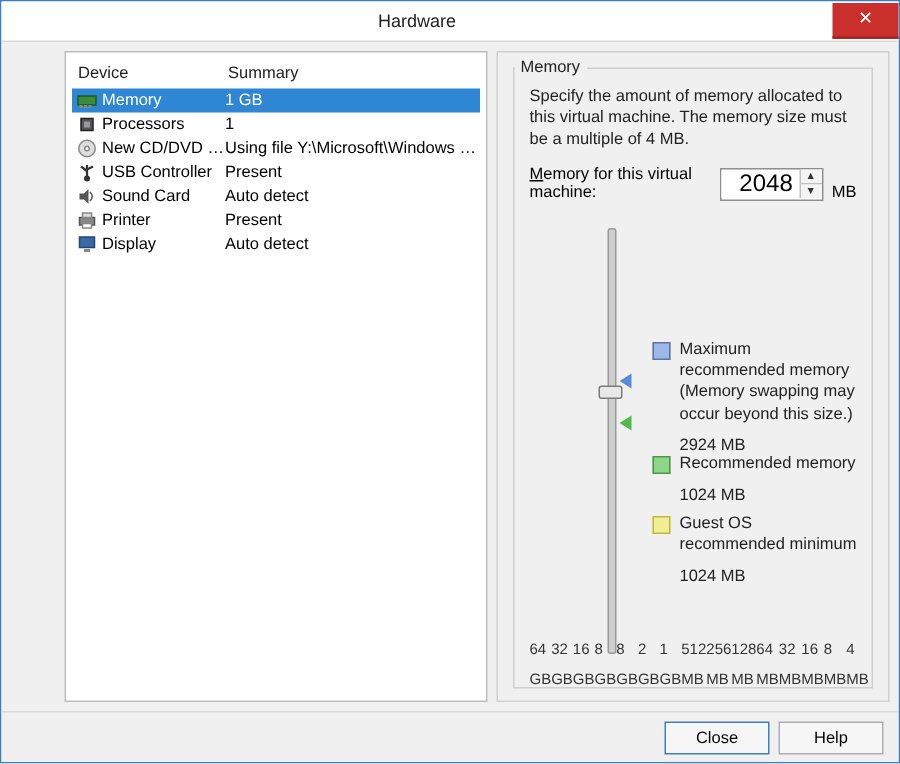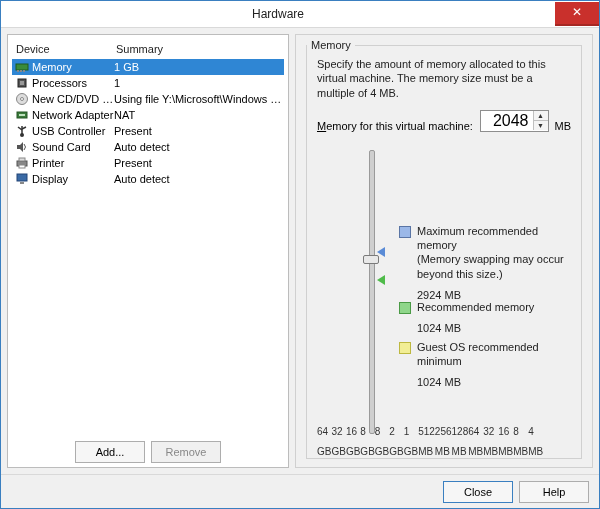--- a/index.html
+++ b/index.html
@@ -65,20 +65,21 @@
   }
   
   .device-pane {
     width: 282px;
     background: #fff;
     border: 1px solid #bcbcbc;
     box-sizing: border-box;
     display: flex;
     flex-direction: column;
     padding: 6px 4px 4px 4px;
+    margin-left: 36px;
   }
   .device-pane-inner {
     flex: 1;
   }
   .dev-header {
     display: flex;
     font-size: 11px;
     color: #222;
     padding: 2px 2px 4px 2px;
   }
@@ -343,30 +344,20 @@
                     <circle cx="7" cy="7" r="5.5" fill="#ddd" stroke="#888"></circle>
                     <circle cx="7" cy="7" r="1.5" fill="#fff" stroke="#888"></circle>
                   </svg>
                 </span>
                 <span class="name">New CD/DVD (...</span>
                 <span class="summary">Using file Y:\Microsoft\Windows 8\...</span>
               </div>
               <div class="dev-row">
                 <span class="icon">
                   <svg width="14" height="14">
-                    <rect x="2" y="4" width="10" height="6" fill="#3b7a3b" stroke="#245524"></rect>
-                    <rect x="4" y="6" width="6" height="2" fill="#bde0bd"></rect>
-                  </svg>
-                </span>
-                <span class="name">Network Adapter</span>
-                <span class="summary">NAT</span>
-              </div>
-              <div class="dev-row">
-                <span class="icon">
-                  <svg width="14" height="14">
                     <circle cx="7" cy="11" r="2" fill="#333"></circle>
                     <line x1="7" y1="11" x2="7" y2="2" stroke="#333" stroke-width="1.5"></line>
                     <line x1="7" y1="6" x2="3" y2="3" stroke="#333" stroke-width="1.5"></line>
                     <line x1="7" y1="5" x2="11" y2="3" stroke="#333" stroke-width="1.5"></line>
                   </svg>
                 </span>
                 <span class="name">USB Controller</span>
                 <span class="summary">Present</span>
               </div>
               <div class="dev-row">
@@ -394,24 +385,20 @@
                 <span class="icon">
                   <svg width="14" height="14">
                     <rect x="2" y="2" width="10" height="7" fill="#3a6aa5" stroke="#224577"></rect>
                     <rect x="5" y="10" width="4" height="2" fill="#888"></rect>
                   </svg>
                 </span>
                 <span class="name">Display</span>
                 <span class="summary">Auto detect</span>
               </div>
             </div>
-        </div>
-        <div class="dev-buttons">
-          <button class="btn">Add...</button>
-          <button class="btn" disabled="">Remove</button>
         </div>
       </div>
 
       <div class="memory-pane">
         <fieldset class="groupbox">
           <legend>Memory</legend>
           <div class="mem-body">
             <p class="mem-desc">Specify the amount of memory allocated to this virtual machine. The memory size must be a multiple of 4 MB.</p>
 
             <div class="mem-input-row">

